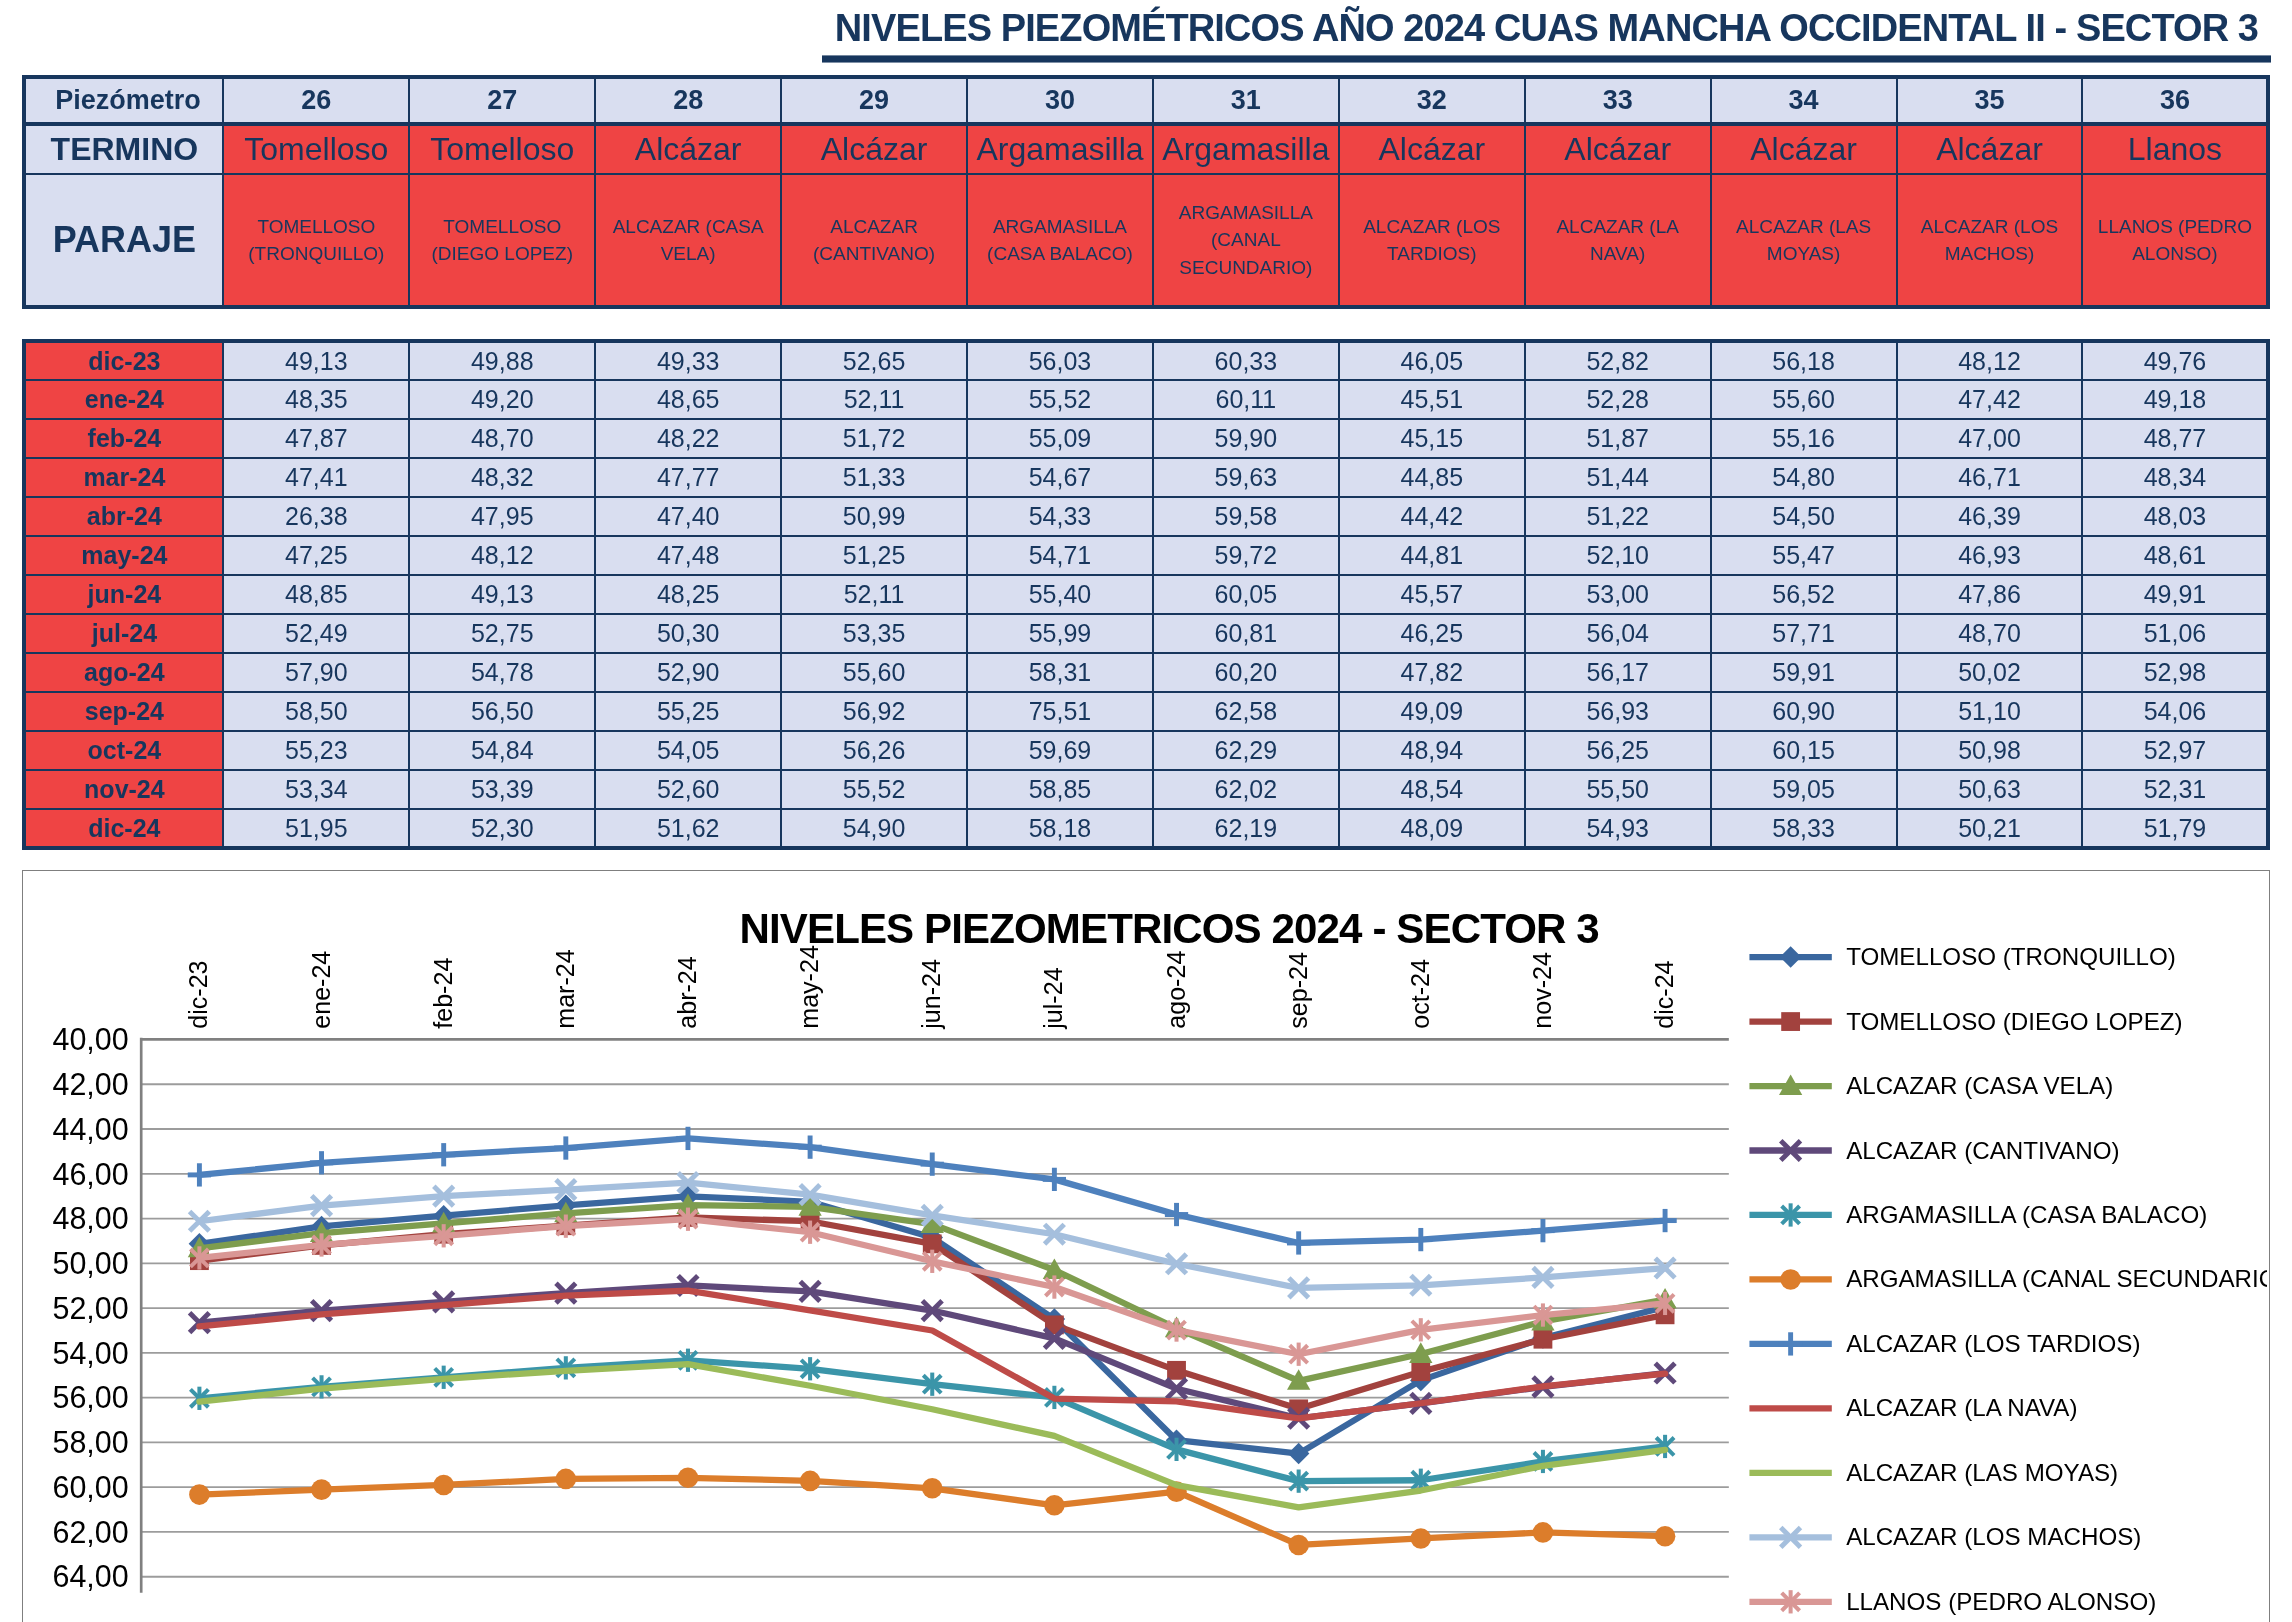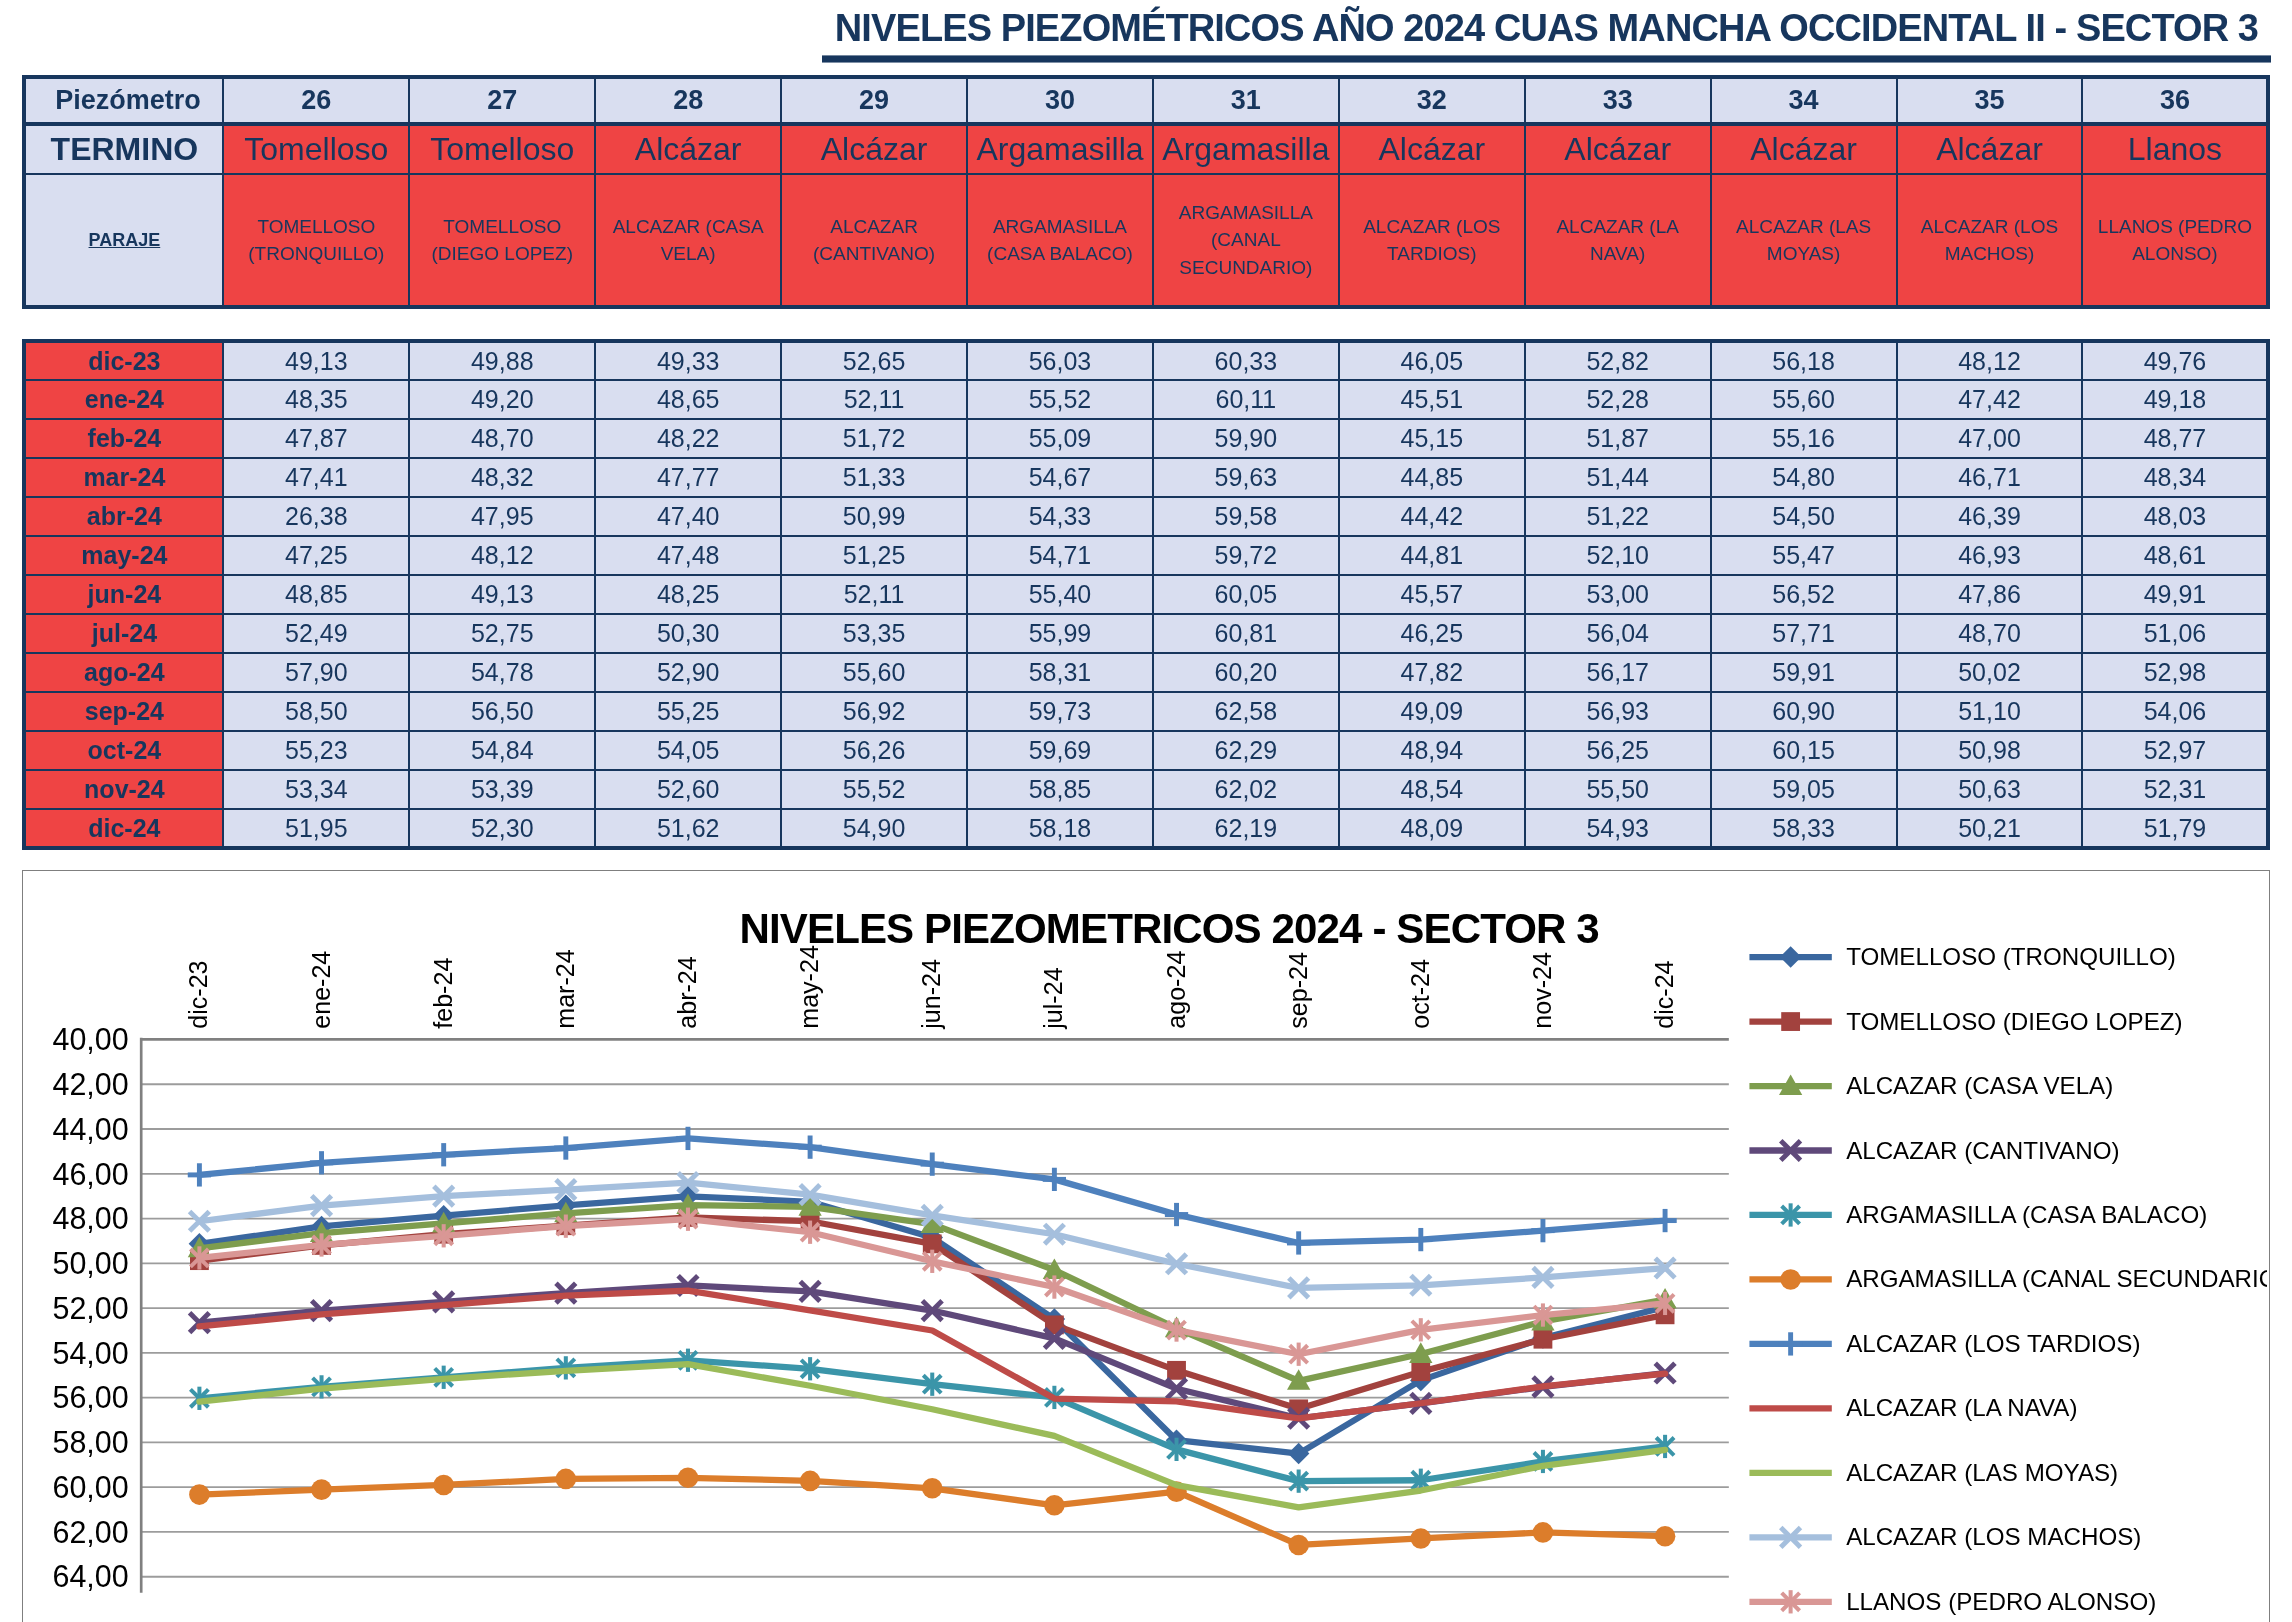--- a/index.html
+++ b/index.html
@@ -22,21 +22,21 @@
   table.grid { border:4.5px solid #17365D; }
   .col-label { width:199px; }
   .lav { background:#D9DEF0; }
   .grn { background:#ef4444; }
 
   tr.piezo-row td { height:47px; font-size:27px; font-weight:bold; border-bottom-width:4.5px; }
   tr.piezo-row td.row-label { text-align:center; padding-left:7.2px; }
   tr.termino-row td { height:50px; font-size:32px; }
   tr.termino-row td.row-label { font-weight:bold; }
   tr.paraje-row td { height:133px; font-size:19px; line-height:1.45; padding:1.8px 5.4px; }
-  tr.paraje-row td.row-label { font-size:18px; font-weight:bold;text-decoration:underline; }
+  tr.paraje-row td.row-label { font-size:36px; font-weight:bold; }
 
   #data-table { margin-top:30px; }
   #data-table td { height:39px; font-size:25px; font-weight:500; }
   #data-table td.month { font-weight:bold; }
 
   
   .chart-frame {
     margin-top:19.7px; width:2248px; height:759px;
     border:1.8px solid #7F7F7F; background:#fff; position:relative;
   }
@@ -225,21 +225,21 @@
           <td class="lav">59,91</td>
           <td class="lav">50,02</td>
           <td class="lav">52,98</td>
         </tr>
         <tr>
           <td class="month grn col-label">sep-24</td>
           <td class="lav">58,50</td>
           <td class="lav">56,50</td>
           <td class="lav">55,25</td>
           <td class="lav">56,92</td>
-          <td class="lav">59,73</td>
+          <td class="lav">75,51</td>
           <td class="lav">62,58</td>
           <td class="lav">49,09</td>
           <td class="lav">56,93</td>
           <td class="lav">60,90</td>
           <td class="lav">51,10</td>
           <td class="lav">54,06</td>
         </tr>
         <tr>
           <td class="month grn col-label">oct-24</td>
           <td class="lav">55,23</td>

